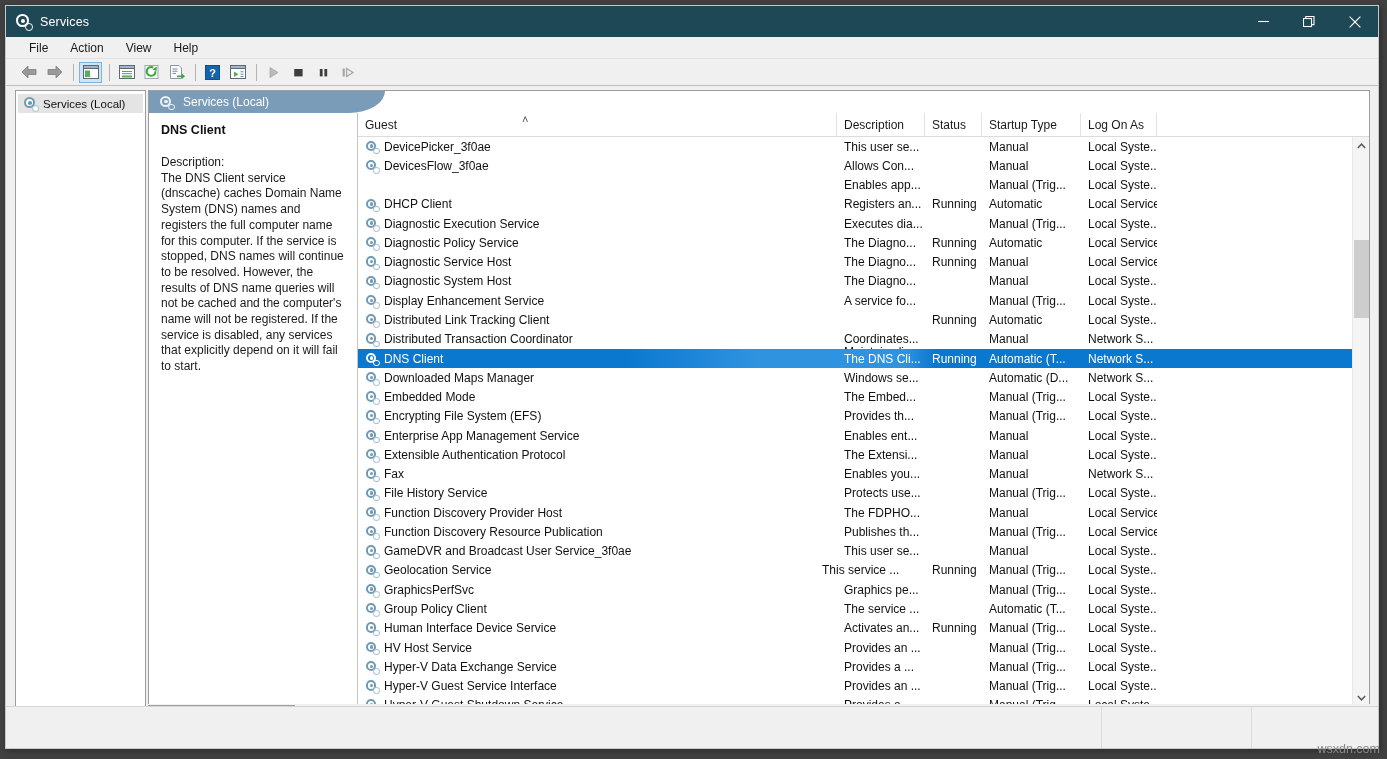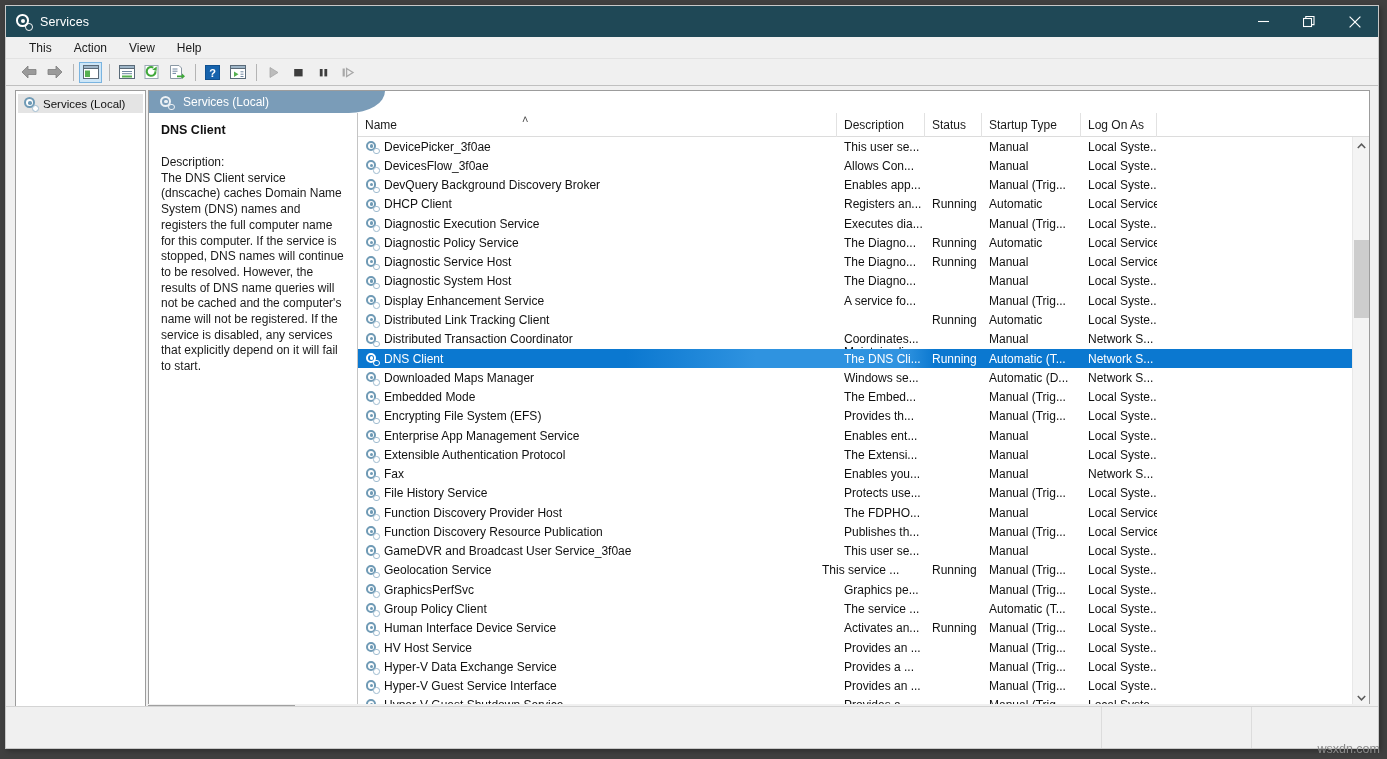--- a/index.html
+++ b/index.html
@@ -436,21 +436,21 @@
         <div class="win-btn">
           <svg width="12" height="12" viewBox="0 0 12 12">
             <line x1="0.6" y1="0.6" x2="11.4" y2="11.4" stroke="#fff" stroke-width="1.2"></line>
             <line x1="11.4" y1="0.6" x2="0.6" y2="11.4" stroke="#fff" stroke-width="1.2"></line>
           </svg>
         </div>
       </div>
     </div>
 
     <div class="menubar">
-      <div class="menu-item">This</div>
+      <div class="menu-item">File</div>
       <div class="menu-item">Action</div>
       <div class="menu-item">View</div>
       <div class="menu-item">Help</div>
     </div>
 
     <div class="toolbar">
       <div class="tb-btn">
         <svg width="17" height="14" viewBox="0 0 17 14">
           <path d="M7,1 L1,7 L7,13 L7,9.5 L15,9.5 L15,4.5 L7,4.5 Z" fill="#9a9a9a" stroke="#7d7d7d" stroke-width="0.8"></path>
         </svg>
@@ -567,21 +567,21 @@
         <div class="detail-col">
           <div class="detail-title">DNS Client</div>
           <div class="detail-body">Description:</div>
           <div class="detail-body">The DNS Client service (dnscache) caches Domain Name System (DNS) names and registers the full computer name for this computer. If the service is stopped, DNS names will continue to be resolved. However, the results of DNS name queries will not be cached and the computer's name will not be registered. If the service is disabled, any services that explicitly depend on it will fail to start.</div>
         </div>
         <div class="detail-sep"></div>
 
         <div class="list-area">
           <div class="list-header" id="col-headers">
               <div class="col-head" style="left: 0px; width: 479px;">
-                <span>Name</span>
+                <span>Guest</span>
                 <span class="sort-arrow" style="left: 164px;">˄</span>
               </div>
               <div class="col-head" style="left: 479px; width: 88px;">
                 <span>Description</span>
               </div>
               <div class="col-head" style="left: 567px; width: 57px;">
                 <span>Status</span>
               </div>
               <div class="col-head" style="left: 624px; width: 99px;">
                 <span>Startup Type</span>
@@ -629,28 +629,20 @@
                   <span></span>
                 </div>
                 <div class="cell" style="left: 624px; width: 99px;">
                   <span>Manual</span>
                 </div>
                 <div class="cell" style="left: 723px; width: 76px;">
                   <span>Local Syste...</span>
                 </div>
               </div>
               <div class="row">
-                <div class="cell-name">
-                  <span class="svc-icon">
-                    <span class="gear">
-                      <span class="gear-sm"></span>
-                    </span>
-                  </span>
-                  <span>DevQuery Background Discovery Broker</span>
-                </div>
                 <div class="cell" style="left: 479px; width: 88px;">
                   <span>Enables app...</span>
                 </div>
                 <div class="cell" style="left: 567px; width: 57px;">
                   <span></span>
                 </div>
                 <div class="cell" style="left: 624px; width: 99px;">
                   <span>Manual (Trig...</span>
                 </div>
                 <div class="cell" style="left: 723px; width: 76px;">

